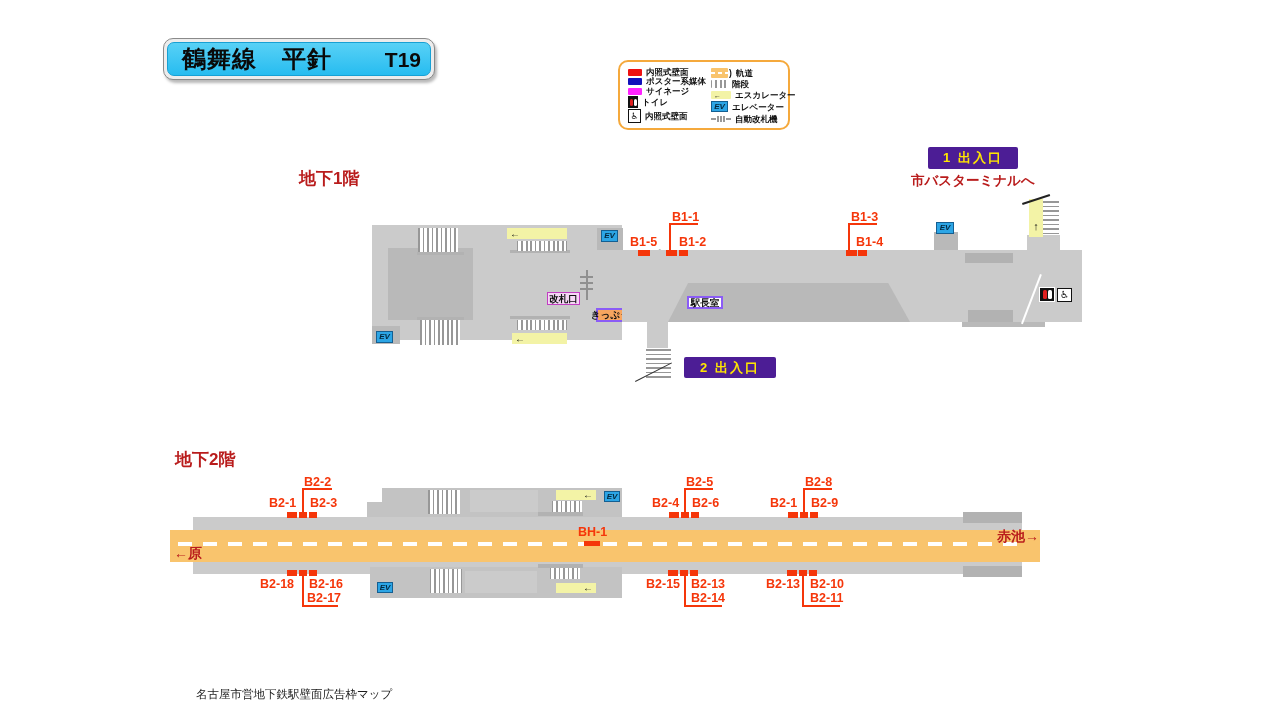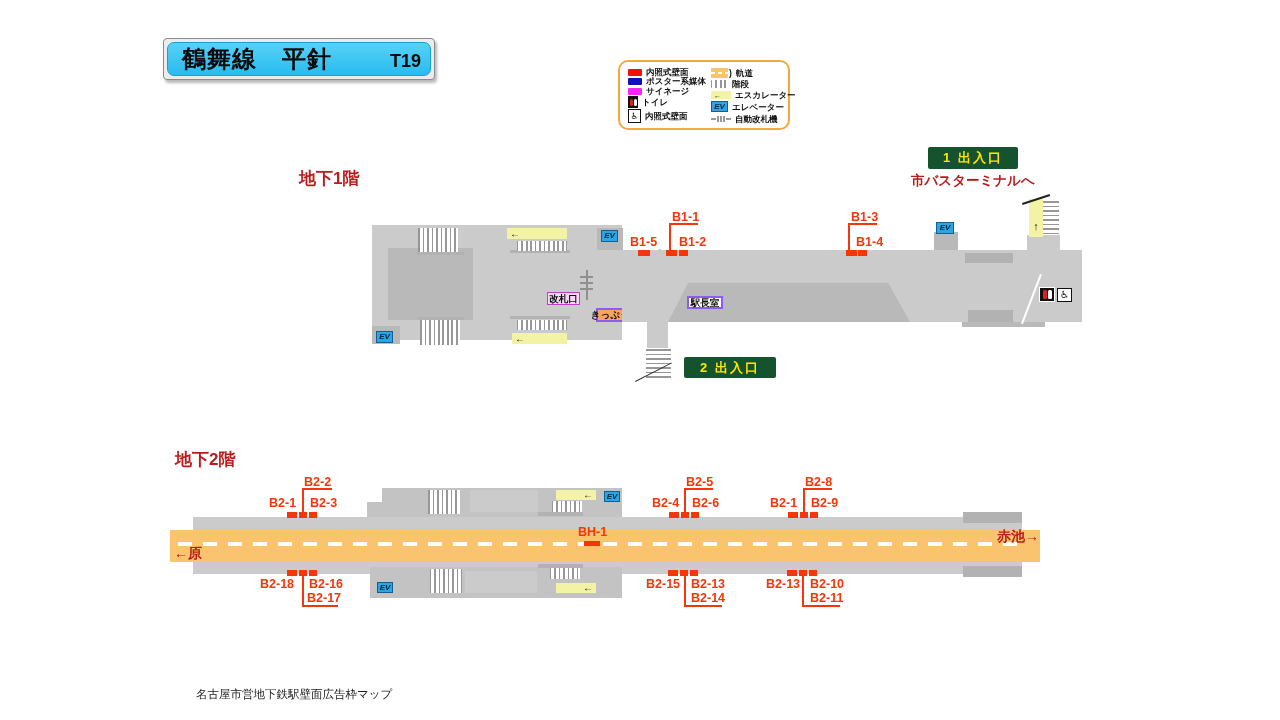--- a/index.html
+++ b/index.html
@@ -9,38 +9,38 @@
   .gm{background:#b9b9b9}
   .gb{background:#b2b2b2}
   .gc{background:#c3c3c3}
   .sv{background-color:#fff;background-image:repeating-linear-gradient(90deg,#979797 0 1.5px,transparent 1.5px 4.5px)}
   .sh{background-color:#fff;background-image:repeating-linear-gradient(0deg,#979797 0 1.5px,transparent 1.5px 4.5px)}
   .esc{background:#f3f3a6;display:flex;align-items:center;font-size:10px;font-weight:bold;color:#111;line-height:1}
   .esc.left{justify-content:flex-start;padding-left:3px}
   .esc.right{justify-content:flex-end;padding-right:3px}
   .escv{background:#f3f3a6;display:flex;align-items:flex-end;justify-content:center;font-size:11px;font-weight:bold;color:#111;padding-bottom:5px}
   .ev{background:#2ca5e5;border:1px solid #145f92;color:#03283f;font-size:8px;font-weight:bold;font-style:italic;display:flex;align-items:center;justify-content:center;line-height:1}
-  .bb{background:#14532d;color:#ffe600;font-weight:bold;font-size:13px;display:flex;align-items:center;justify-content:center;letter-spacing:2px;border-radius:2px;white-space:nowrap}
+  .bb{background:#4c1d95;color:#ffe600;font-weight:bold;font-size:13px;display:flex;align-items:center;justify-content:center;letter-spacing:2px;border-radius:2px;white-space:nowrap}
   .rl{color:#f5360a;font-weight:bold;font-size:12.5px;line-height:13px;white-space:nowrap}
   .rm{background:#f5360a}
   .rb{background:#f5360a}
   .box{border:2px solid #8b5cf6;display:flex;align-items:center;justify-content:center;font-size:9.5px;font-weight:bold;color:#111;white-space:nowrap;line-height:1}
   .gate{background:#f6d7f6;border:1.5px solid #c23ec2}
   .tick{background:#f7a55f}
   .office{background:#fff}
   .trap{background:#b9b9b9;clip-path:polygon(8.3% 0,91% 0,100% 100%,0 100%)}
   .jp{font-weight:bold;color:#b91c1c;white-space:nowrap;line-height:1.1}
   .line{background:#909090}
   .track{background:#f9c46d}
   .dash{background-image:repeating-linear-gradient(90deg,#ffffff 0 14px,transparent 14px 25px)}
   
-  .tab{border-radius:4px;background:#ececec;border:1px solid #8a8a8a;box-shadow:2px 3px 3px rgba(0,0,0,.28);padding:3px}
+  .tab{border-radius:10px;background:#ececec;border:1px solid #8a8a8a;box-shadow:2px 3px 3px rgba(0,0,0,.28);padding:3px}
   .tabin{height:100%;border-radius:7px;background:linear-gradient(180deg,#58d1f6,#27bcf0);border:1px solid #17a0d4;position:relative;display:flex;align-items:center;padding-left:14px;box-sizing:border-box}
   .tabname{font-size:24px;font-weight:bold;color:#0a0a0a;letter-spacing:1px}
-  .tabcode{position:absolute;right:9px;bottom:3px;font-size:18px;font-weight:bold;color:#0a0a0a}
+  .tabcode{position:absolute;right:9px;bottom:3px;font-size:21px;font-weight:bold;color:#0a0a0a}
   
   .legend{border:2px solid #f5a93c;border-radius:10px;background:#fff;display:flex;padding:6px 4px 5px 8px;gap:5px}
   .lcol{display:flex;flex-direction:column;justify-content:space-between}
   .lrow{display:flex;align-items:center;gap:4px;font-size:8.5px;font-weight:bold;color:#111;white-space:nowrap;line-height:1}
   .sw{width:14px;height:7px;border-radius:1px;flex:none}
   .tg{display:flex;align-items:center;gap:1px}
   .tgh{width:5px;height:2px;background:#999}
   .tgv{width:2px;height:6px;background:#999}
   .tlt{background:#111;display:flex;align-items:center;justify-content:center;gap:1px;flex:none}
   .capr{background:#e02020;border-radius:1.5px}

